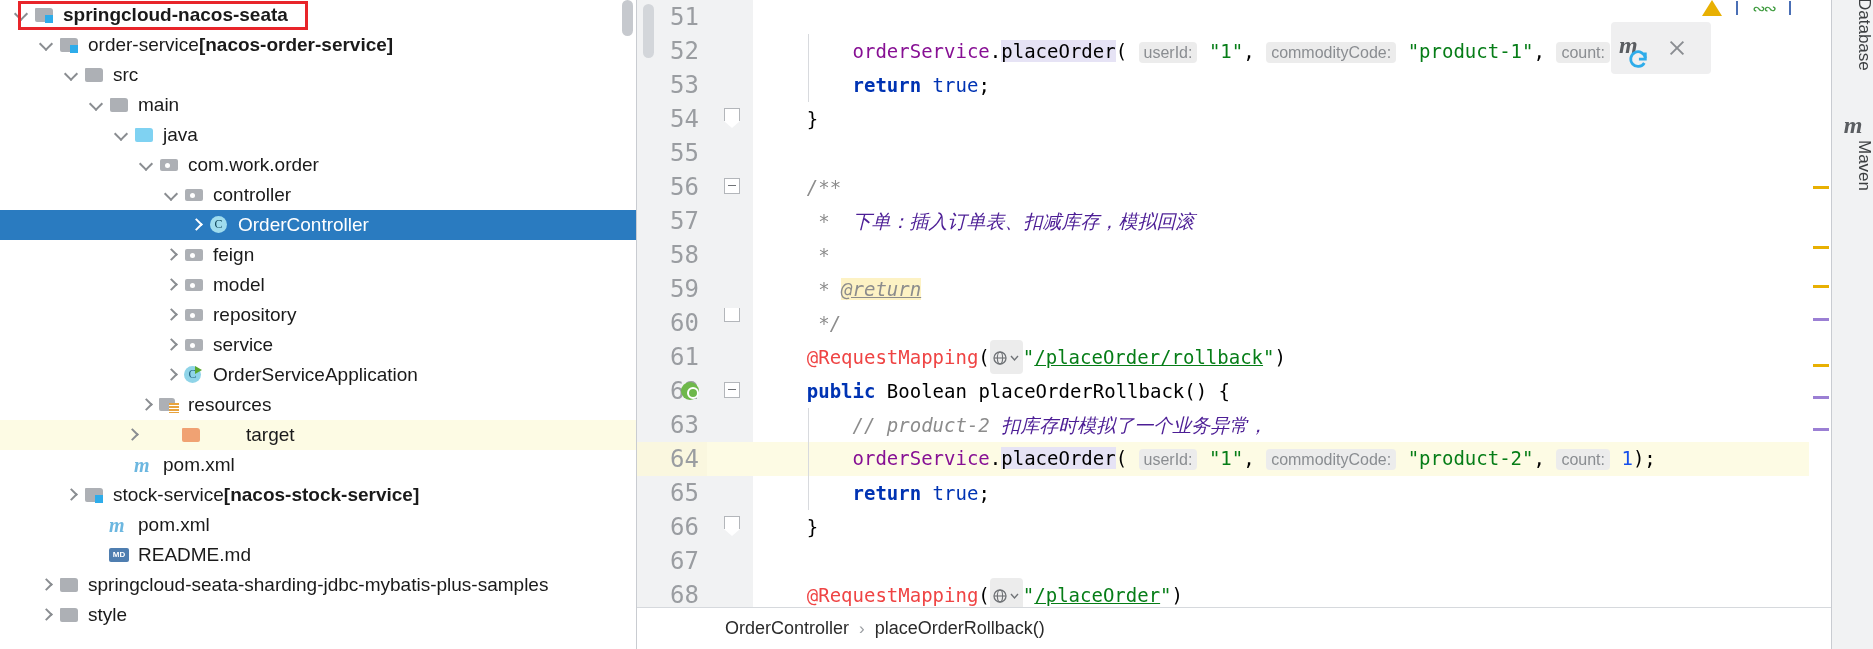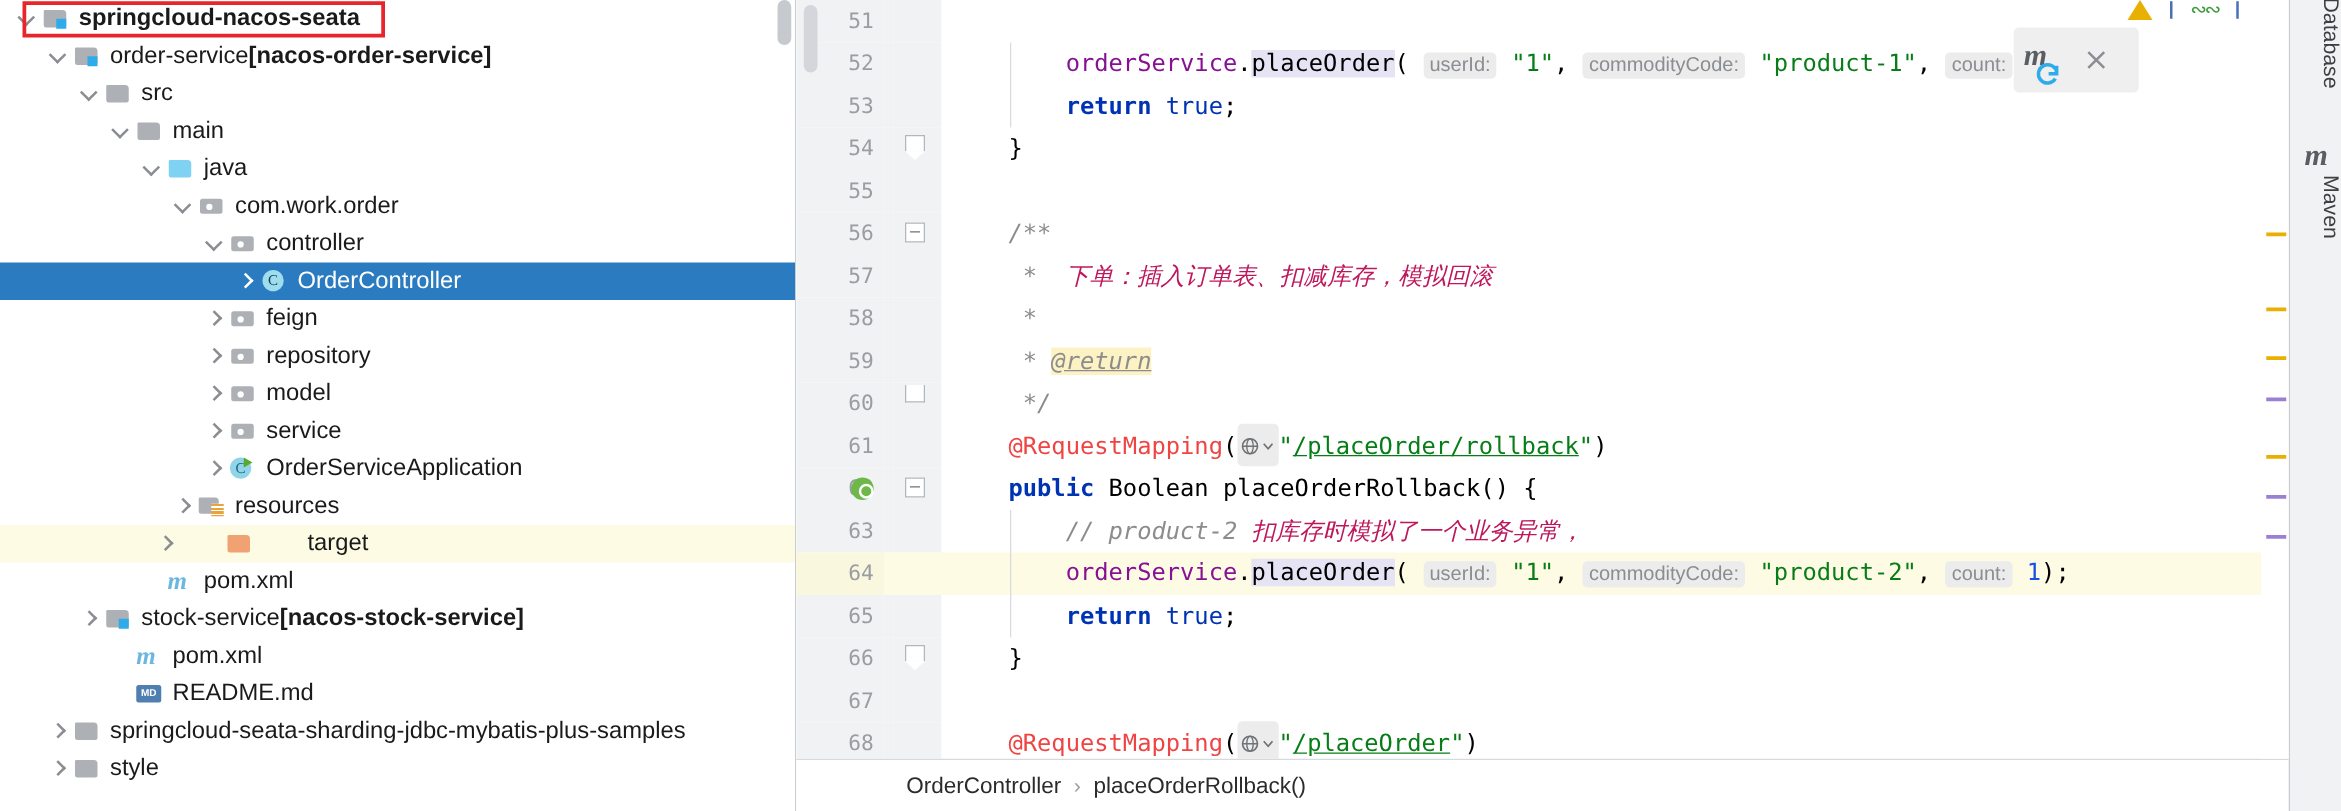--- a/index.html
+++ b/index.html
@@ -266,21 +266,21 @@
     align-items: stretch;
   }
   .code-line.hl { background: #fdfbe4; align-items: center; }
   .gutter-num {
     flex: 0 0 70px;
     background: #f1f2f3;
     color: #9a9da1;
     text-align: right;
     padding-right: 8px;
     font-family: "DejaVu Sans Mono", monospace;
-    font-size: 17px;
+    font-size: 24px;
   }
   .code-line.hl .gutter-num { background:#faf7df; }
   .gutter-icons {
     flex: 0 0 8px;
     background: #f1f2f3;
     position: relative;
   }
   .code-line.hl .gutter-icons { background:#faf7df; }
   .gutter-fold {
     flex: 0 0 38px;
@@ -359,21 +359,21 @@
   }
   .kw { color: #0033b3; font-weight: bold; }
   .bool { color: #0033b3; text-align: center; }
   .str { color: #067d17; }
   .num { color: #1750eb; }
   .ident { color: #000000; }
   .field { color: #871094; }
   .method { color: #000000; }
   .anno { color: #ef4444; }
   .cmt { color: #8c8c8c; font-style: italic; }
-  .cmt-cn { color: #be185d; font-style: italic; font-family: Liberation Serif, serif; }
+  .cmt-cn { color: #4c1d95; font-style: italic; font-family: Liberation Serif, serif; }
   .jdoc { color: #8c8c8c; font-style: italic; }
   .jdoc-tag {
     color: #8c8c8c; font-style: italic;
     background: #fdf2c4;
     text-decoration: underline;
   }
   .url-str {
     color: #067d17;
     text-decoration: underline;
   }
@@ -579,27 +579,27 @@
         <div class="tree-row">
           <div style="flex: 0 0 162px;"></div>
           <span class="arrow right"></span>
           <span class="ticon ic-package"></span>
           <span class="tlabel">feign</span>
         </div>
         <div class="tree-row">
           <div style="flex: 0 0 162px;"></div>
           <span class="arrow right"></span>
           <span class="ticon ic-package"></span>
+          <span class="tlabel">model</span>
+        </div>
+        <div class="tree-row">
+          <div style="flex: 0 0 162px;"></div>
+          <span class="arrow right"></span>
+          <span class="ticon ic-package"></span>
           <span class="tlabel">repository</span>
-        </div>
-        <div class="tree-row">
-          <div style="flex: 0 0 162px;"></div>
-          <span class="arrow right"></span>
-          <span class="ticon ic-package"></span>
-          <span class="tlabel">model</span>
         </div>
         <div class="tree-row">
           <div style="flex: 0 0 162px;"></div>
           <span class="arrow right"></span>
           <span class="ticon ic-package"></span>
           <span class="tlabel">service</span>
         </div>
         <div class="tree-row">
           <div style="flex: 0 0 162px;"></div>
           <span class="arrow right"></span>

